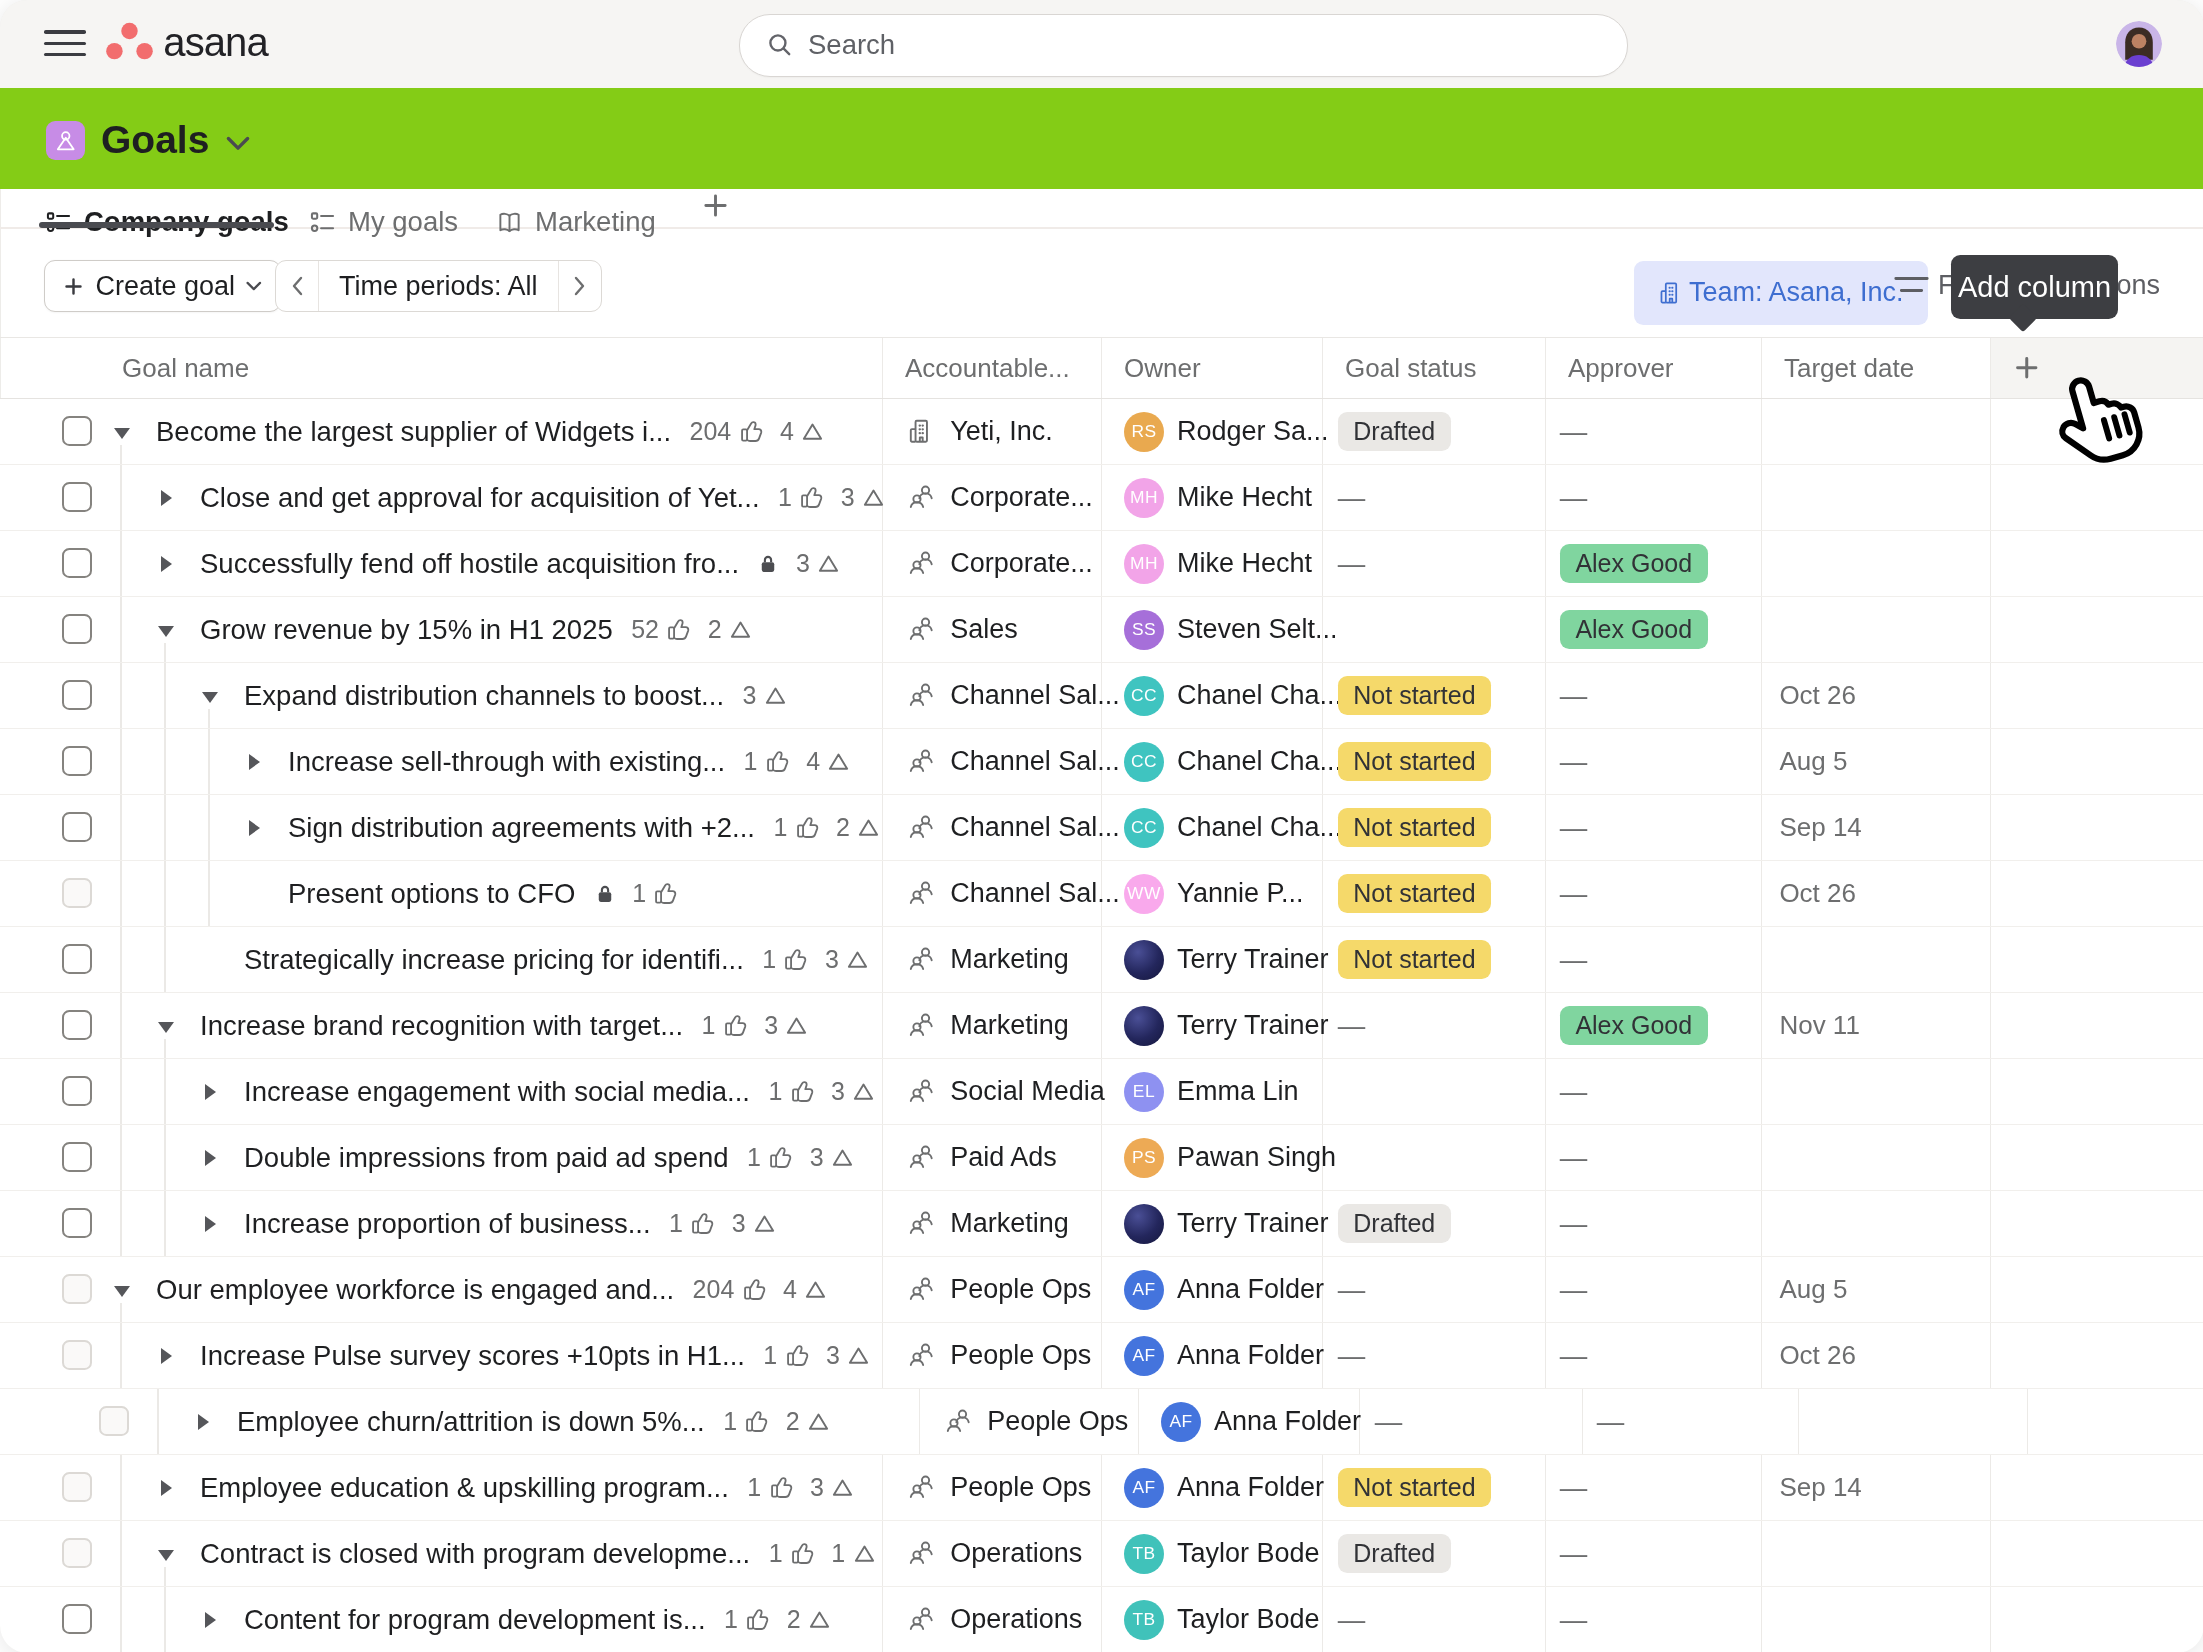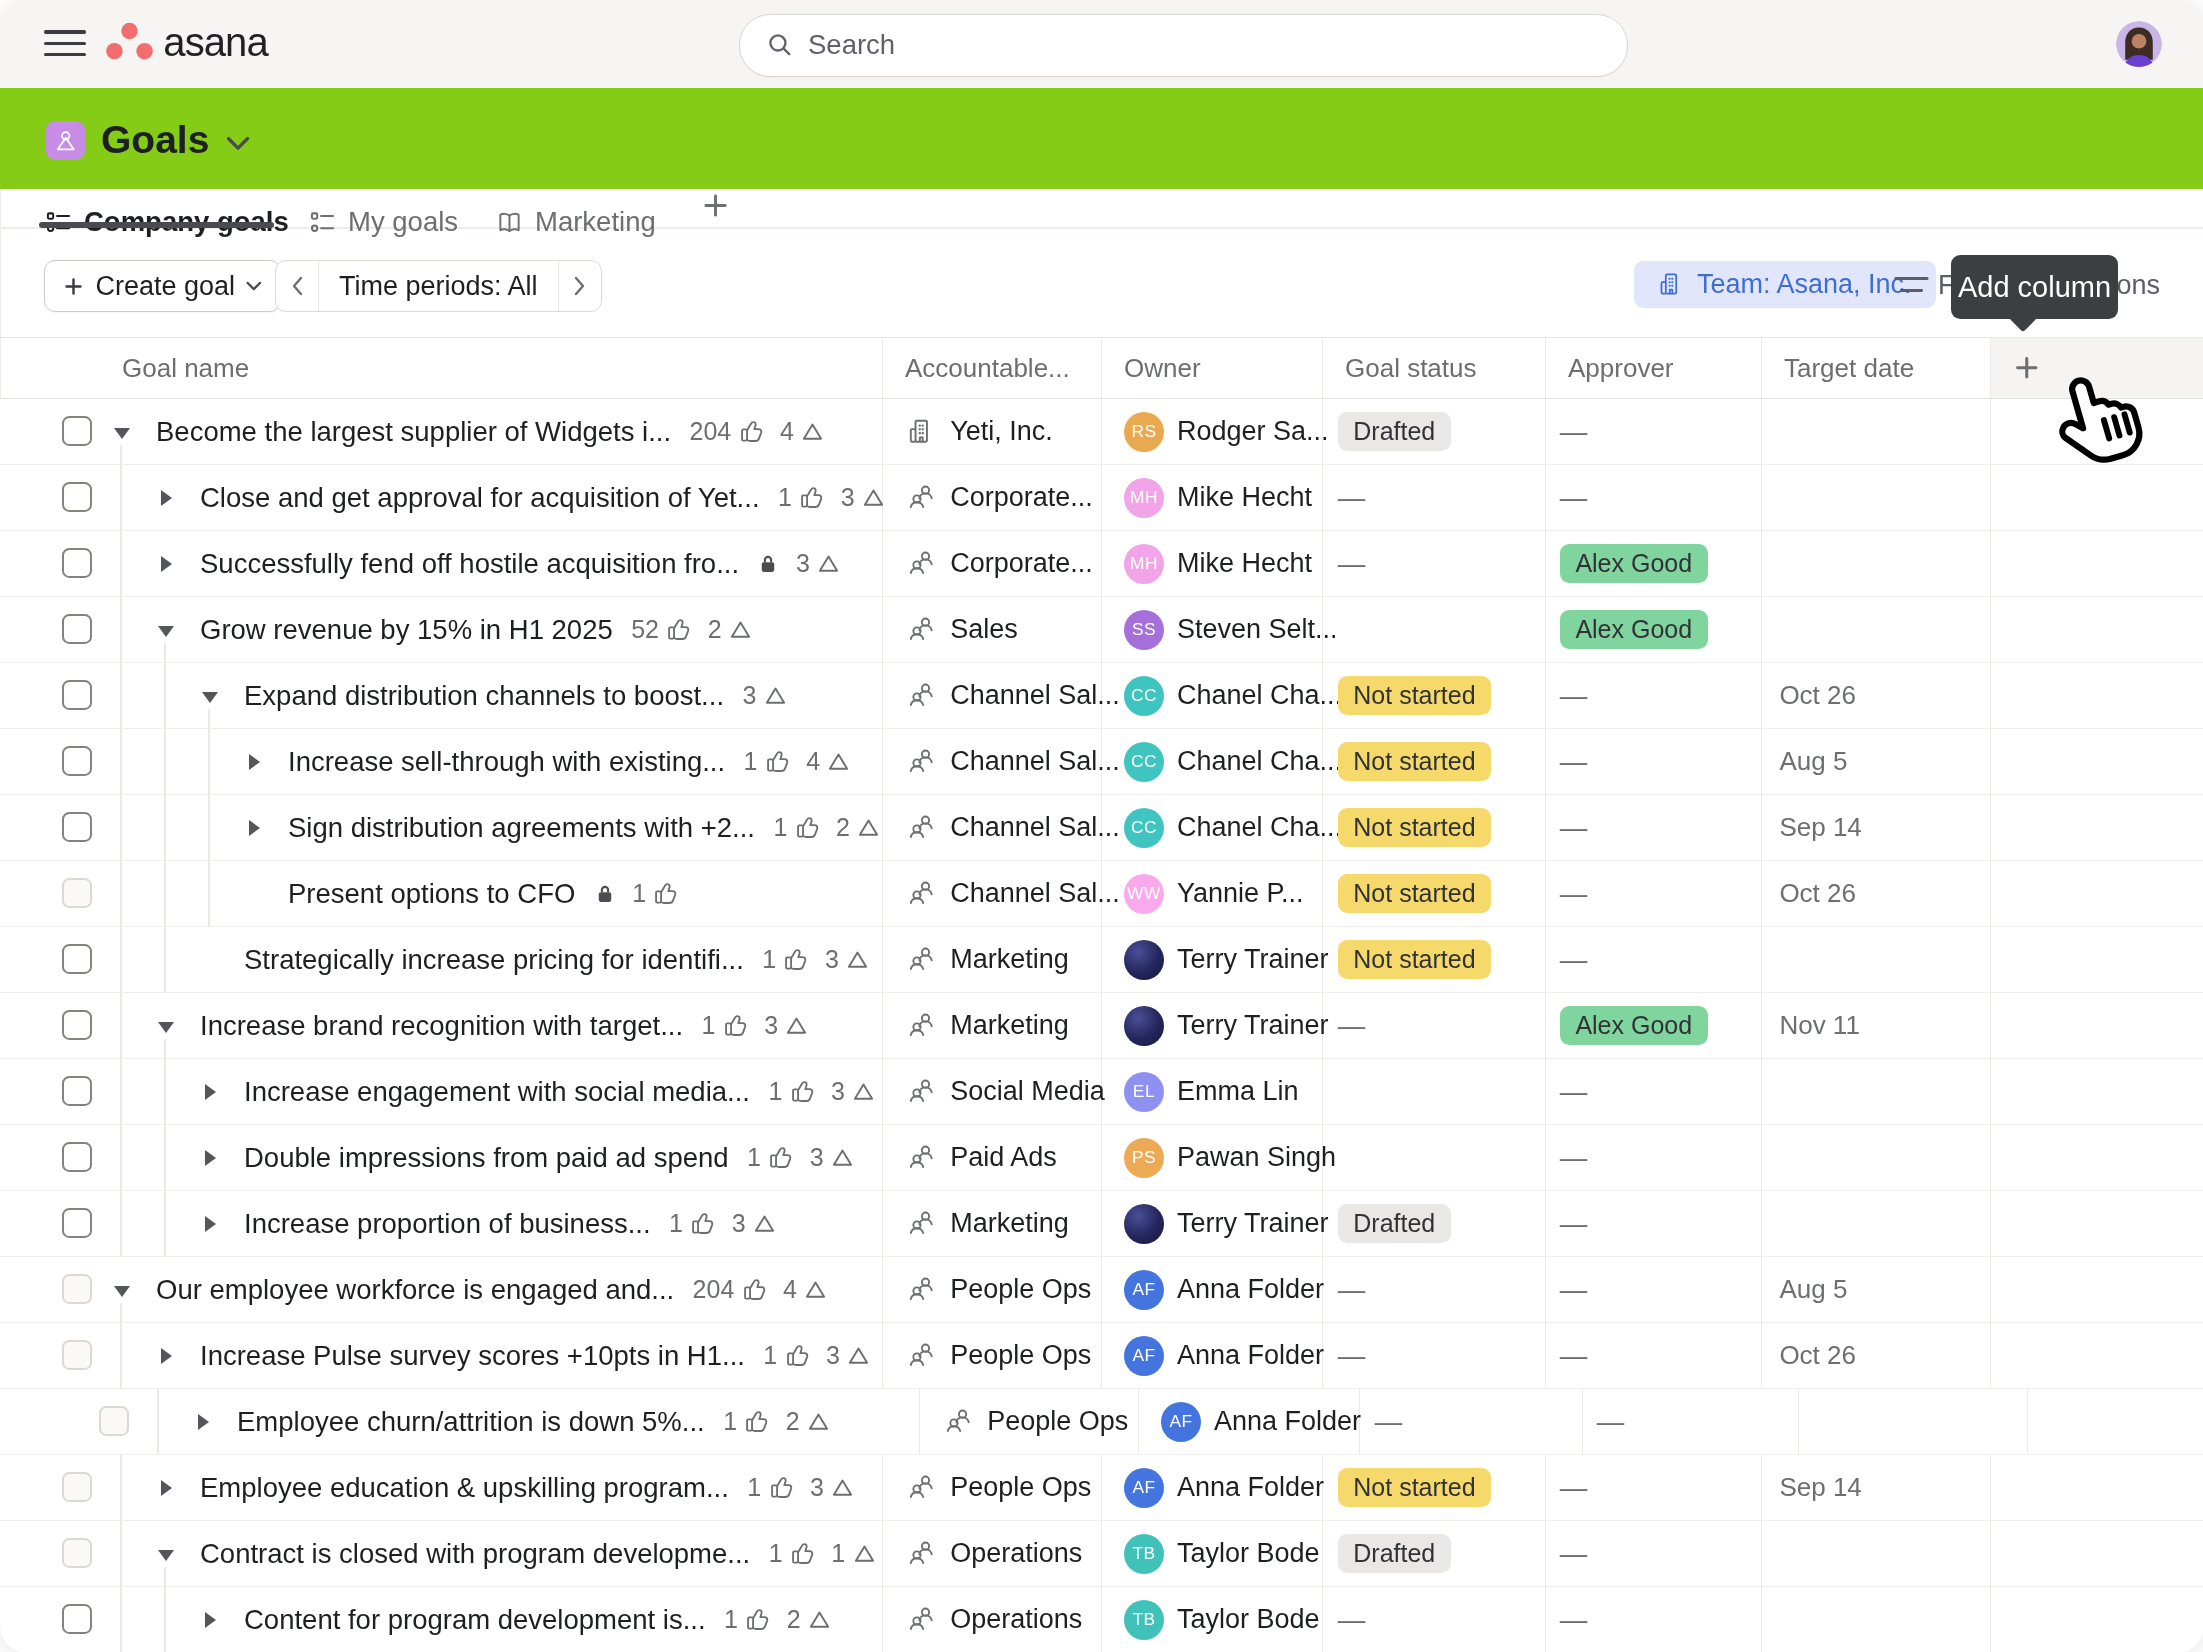--- a/index.html
+++ b/index.html
@@ -35,21 +35,21 @@
   .add-tab{position:absolute;left:701px;top:1.8px;width:29px;height:29px;color:#6d6e6f;cursor:pointer;}
 
   
   .toolbar{position:absolute;top:260px;left:0;right:0;height:51px;}
   .btn-create{position:absolute;left:44px;top:0;height:50px;display:flex;align-items:center;gap:11px;padding:0 18.4px;border:0.9px solid #cfccc8;border-radius:11px;background:#fff;box-shadow:0 0.9px 1.8px rgba(0,0,0,.04);cursor:pointer;}
   .btn-create .lbl{font-size:27px;font-weight:500;color:#1e1f21;}
   .btn-create svg{color:#3a3b40;}
   .timeperiods{position:absolute;left:275px;top:0;height:50px;display:flex;align-items:stretch;border:0.9px solid #dcd9d5;border-radius:11px;background:#fff;overflow:hidden;}
   .tp-arrow{width:42px;display:flex;align-items:center;justify-content:center;color:#6d6e6f;cursor:pointer;}
   .tp-label{display:flex;align-items:center;padding:0 20px;font-size:27px;color:#1e1f21;border-left:0.9px solid #e7e4e1;border-right:0.9px solid #e7e4e1;cursor:pointer;}
-  .team-chip{position:absolute;left:1634px;top:0.9px;height:47px;display:flex;align-items:center;gap:13px;padding:0 24px;border-radius:9.2px;background:#e2e6fc;color:#3e6ed0;cursor:pointer;}
+  .team-chip{position:absolute;left:1634px;top:0.9px;height:64px;display:flex;align-items:center;gap:5px;padding:0 24px;border-radius:9.2px;background:#e2e6fc;color:#3e6ed0;cursor:pointer;}
   .team-chip .lbl{font-size:27px;font-weight:500;}
   .team-chip svg{width:26px;height:26px;}
   .filter-ic{position:absolute;left:1894px;top:13px;width:35px;height:24px;color:#5d5e63;cursor:pointer;}
   .filter-lbl{position:absolute;left:1938px;top:10px;font-size:27px;color:#5d5e63;cursor:pointer;}
   .options-lbl{position:absolute;left:2067px;top:10px;font-size:27px;color:#5d5e63;cursor:pointer;}
   .tooltip{position:absolute;left:1951px;top:-4.6px;width:167px;height:64px;background:#3d3e42;border-radius:9.2px;color:#fff;font-size:29px;display:flex;align-items:center;justify-content:center;z-index:40;}
   .tooltip:after{content:"";position:absolute;left:62px;bottom:-8.3px;width:20px;height:20px;background:#3d3e42;transform:rotate(45deg);border-radius:2.8px;}
 
   
   .table{position:absolute;top:337px;left:0;right:0;bottom:0;}

